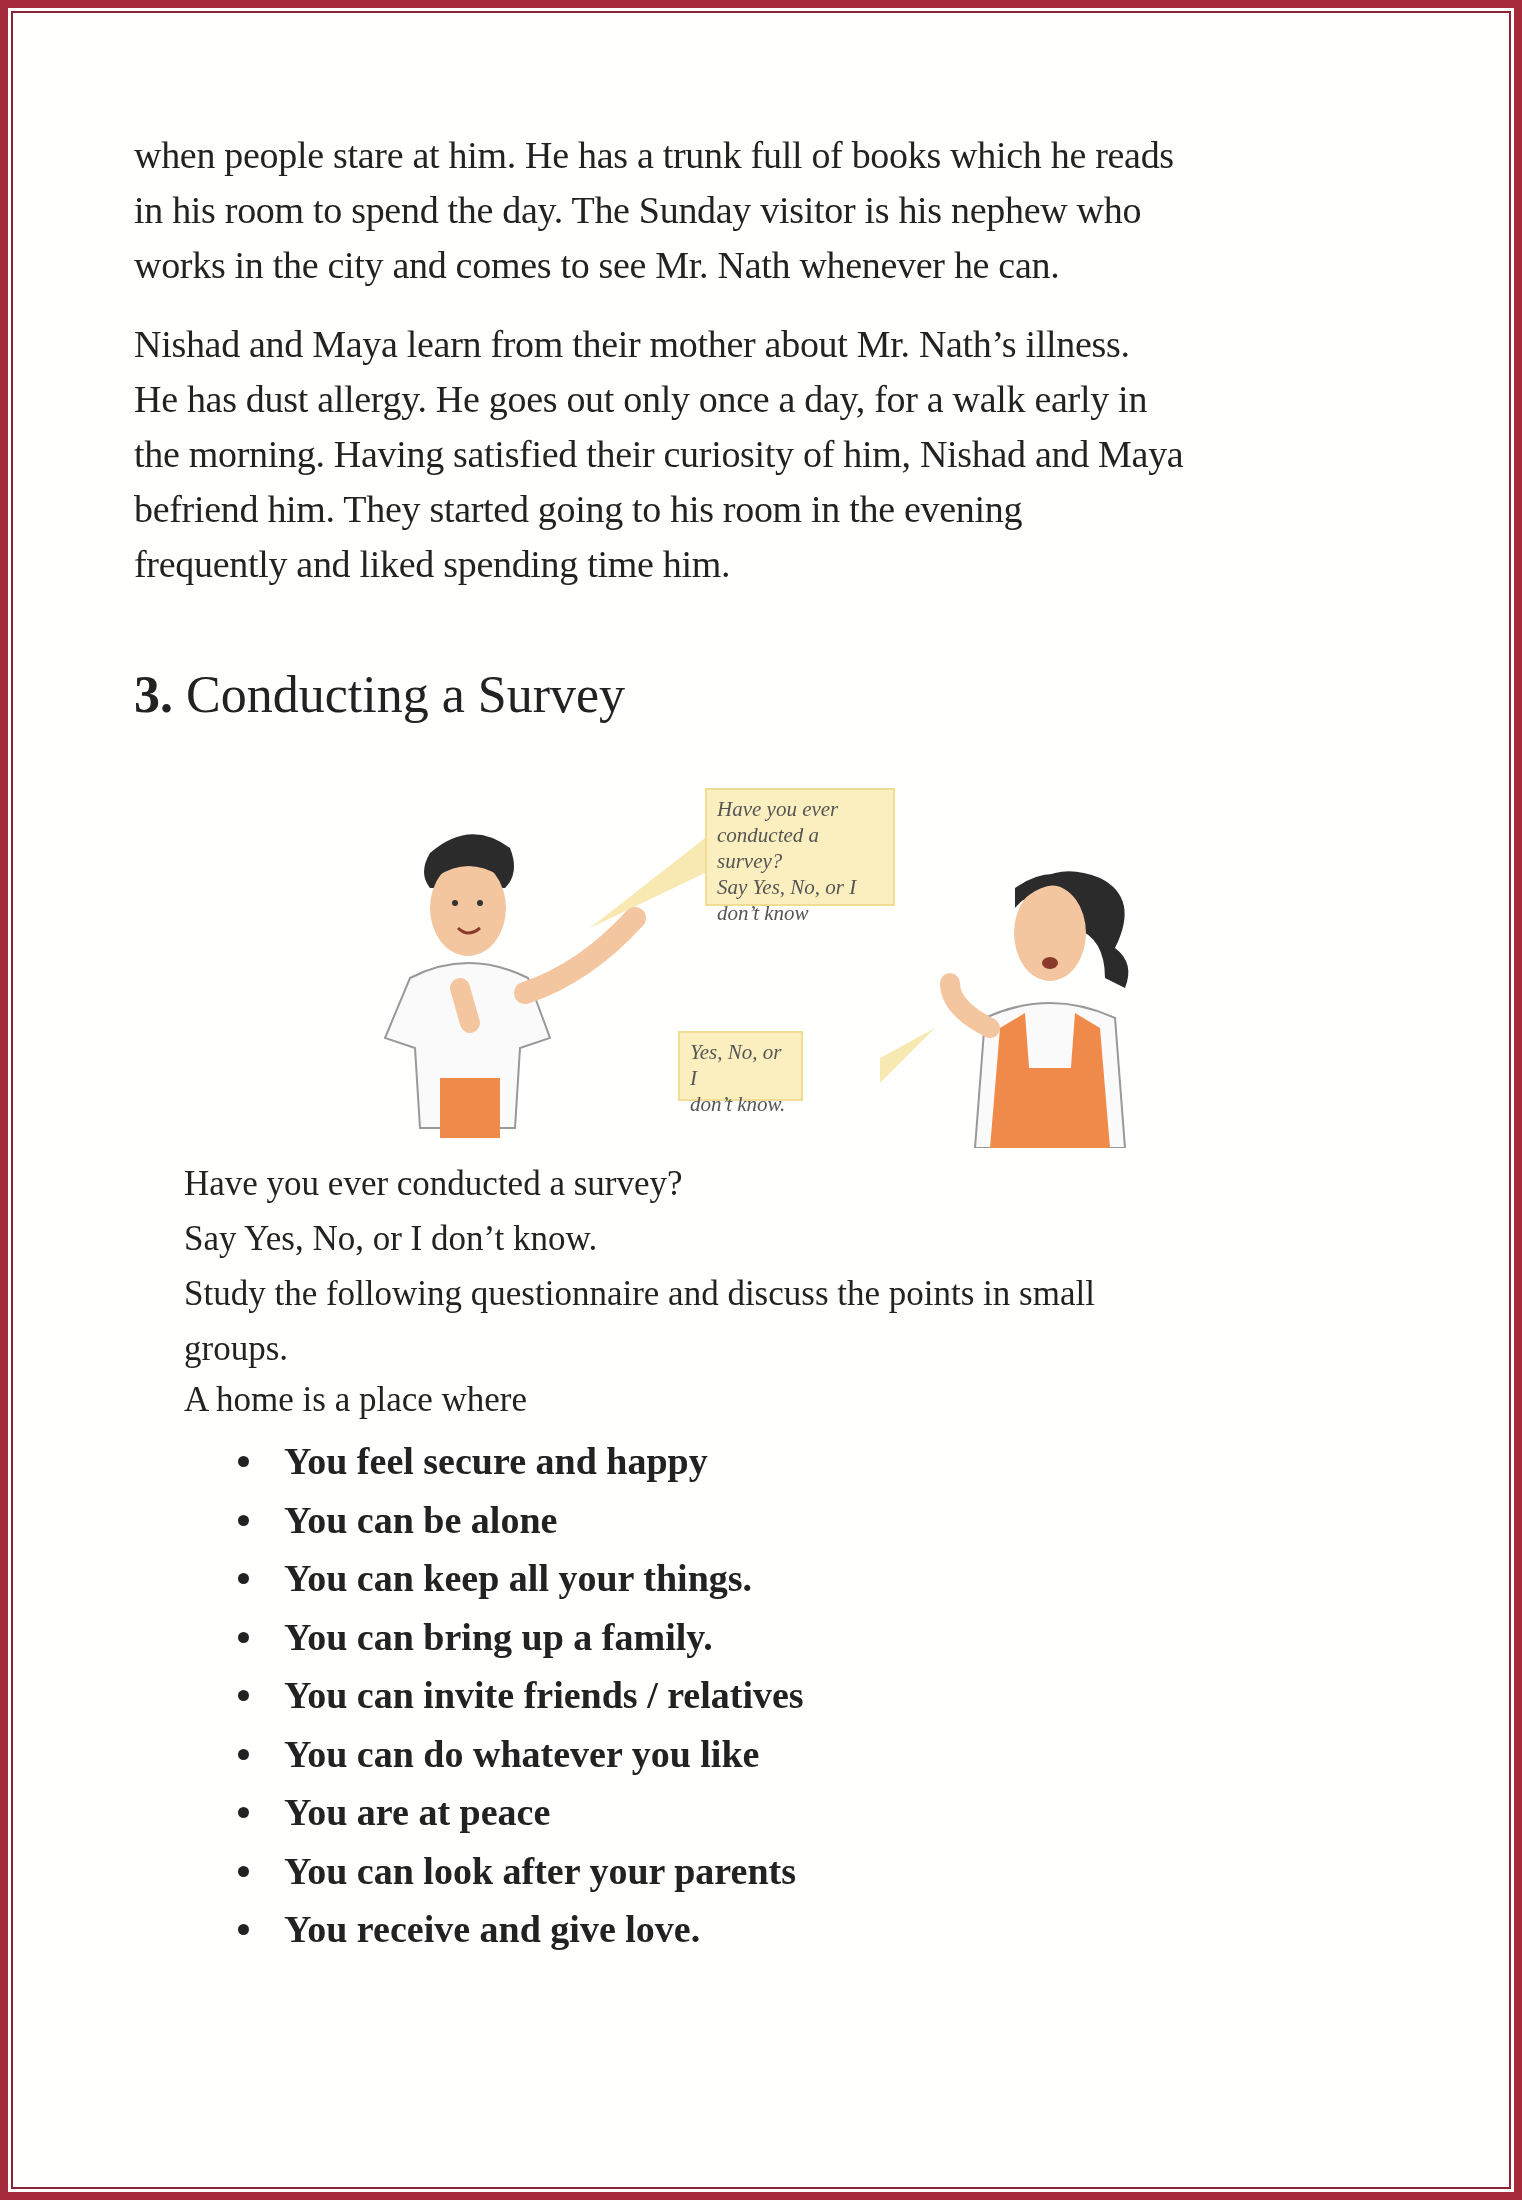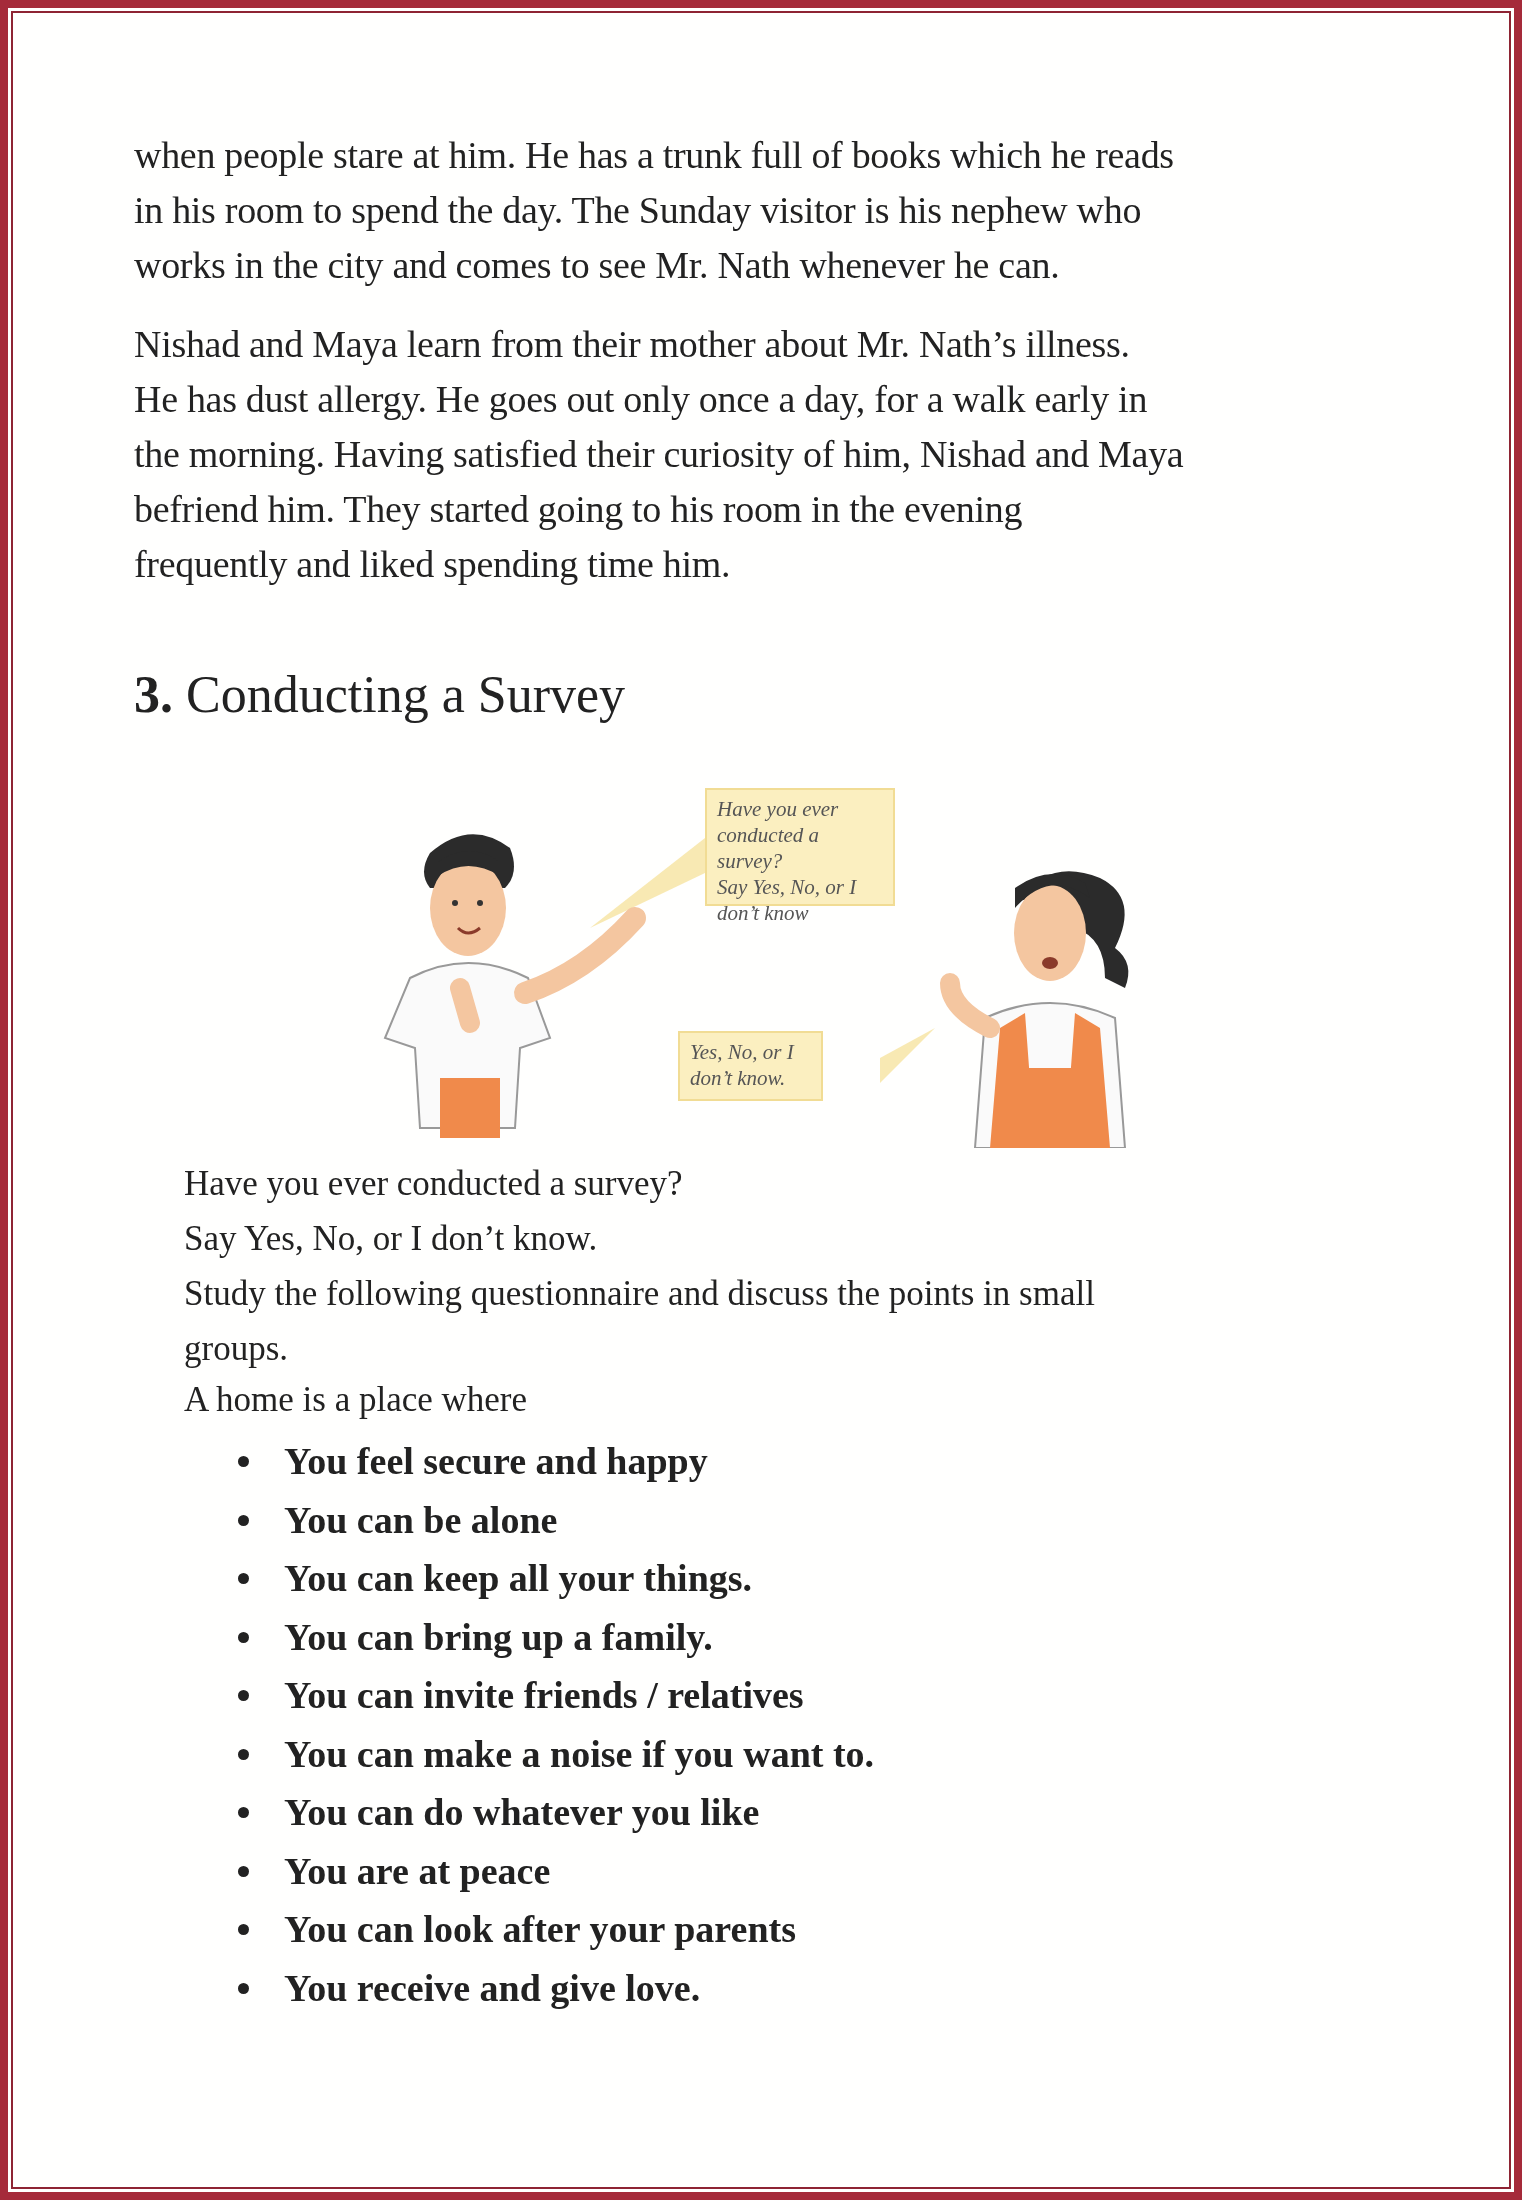--- a/index.html
+++ b/index.html
@@ -73,38 +73,37 @@
       <rect x="655" y="290" width="70" height="80" fill="#f08a4b"></rect>
       <path d="M630,250 q-40,-20 -40,-45" stroke="#f4c6a0" stroke-width="20" fill="none" stroke-linecap="round"></path>
     </g>
   </svg>
   <div class="bubble" style="left:345px; top:10px; width:190px; height:118px;">
     <div>Have you ever</div>
     <div>conducted a survey?</div>
     <div>Say Yes, No, or I</div>
     <div>don’t know</div>
   </div>
-  <div class="bubble" style="left:318px; top:253px; width:145px; height:70px;">
+  <div class="bubble" style="left:318px; top:253px; width:125px; height:70px;">
     <div>Yes, No, or I</div>
     <div>don’t know.</div>
   </div>
 </div>
 
 <div class="intro">
   <span class="line">Have you ever conducted a survey?</span>
   <span class="line">Say Yes, No, or I don’t know.</span>
   <span class="line">Study the following questionnaire and discuss the points in small</span>
   <span class="line">groups.</span>
   <span class="line" style="margin-top:-4px;">A home is a place where</span>
 </div>
 
 <ul class="bullets">
   <li><span class="dot"></span><span>You feel secure and happy</span></li>
   <li><span class="dot"></span><span>You can be alone</span></li>
   <li><span class="dot"></span><span>You can keep all your things.</span></li>
   <li><span class="dot"></span><span>You can bring up a family.</span></li>
   <li><span class="dot"></span><span>You can invite friends / relatives</span></li>
-  <li><span class="dot"></span><span>You can make a noise if you want to.</span></li>
   <li><span class="dot"></span><span>You can do whatever you like</span></li>
   <li><span class="dot"></span><span>You are at peace</span></li>
   <li><span class="dot"></span><span>You can look after your parents</span></li>
   <li><span class="dot"></span><span>You receive and give love.</span></li>
 </ul>
 
 </body></html>

